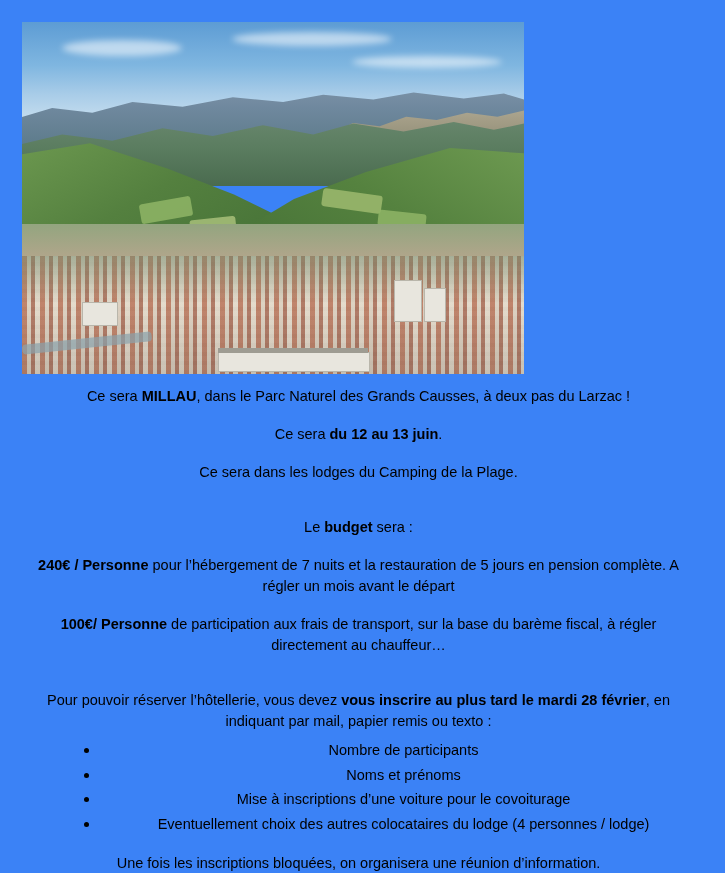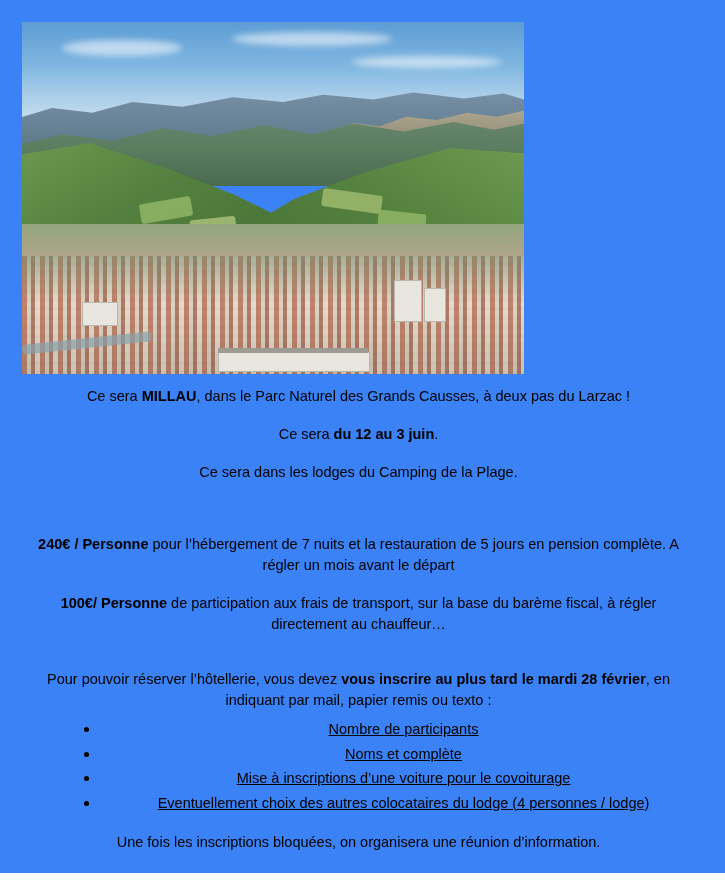--- a/index.html
+++ b/index.html
@@ -154,21 +154,20 @@
 
   ul.bullets {
     margin: 6px 0 0 0;
     padding-left: 78px;
     list-style-type: disc;
   }
   ul.bullets li {
     font-size: 14.5px;
     line-height: 1.62;
     padding-left: 12px;
-    text-decoration: underline;
   }
   ul.bullets li::marker { font-size: 15px; }
 </style>
 </head>
 <body>
 
 <div class="page">
   <div class="content">
 
     <div class="photo-wrap">
@@ -205,31 +204,34 @@
       </div>
     </div>
 
     <p class="para first-para">
       <span>Ce sera </span><b>MILLAU</b><span>, dans le Parc Naturel des Grands Causses, à deux pas du Larzac !</span>
     </p>
 
     <div class="gap-sm"></div>
 
     <p class="para">
-      <span>Ce sera </span><b>du 12 au 3 juin</b><span>.</span>
+      <span>Ce sera </span><b>du 12 au 13 juin</b><span>.</span>
     </p>
 
     <div class="gap-sm"></div>
 
     <p class="para">
       <span>Ce sera dans les lodges du Camping de la Plage.</span>
     </p>
 
     <div class="gap-lg"></div>
 
+    <p class="para">
+      <span>Le </span><b>budget</b><span> sera :</span>
+    </p>
 
     <div class="gap-sm"></div>
 
     <p class="para">
       <b>240€ / Personne</b><span> pour l’hébergement de 7 nuits et la restauration de 5 jours en pension complète. A régler un mois avant le départ</span>
     </p>
 
     <div class="gap-sm"></div>
 
     <p class="para">
@@ -237,21 +239,21 @@
     </p>
 
     <div class="gap-lg"></div>
 
     <p class="para">
       <span>Pour pouvoir réserver l’hôtellerie, vous devez </span><b>vous inscrire au plus tard le mardi 28 février</b><span>, en indiquant par mail, papier remis ou texto :</span>
     </p>
 
     <ul class="bullets">
       <li>Nombre de participants</li>
-      <li>Noms et complète</li>
+      <li>Noms et prénoms</li>
       <li>Mise à inscriptions d’une voiture pour le covoiturage</li>
       <li>Eventuellement choix des autres colocataires du lodge (4 personnes / lodge)</li>
     </ul>
 
     <div class="gap-sm"></div>
 
     <p class="para">
       <span>Une fois les inscriptions bloquées, on organisera une réunion d’information.</span>
     </p>
 

